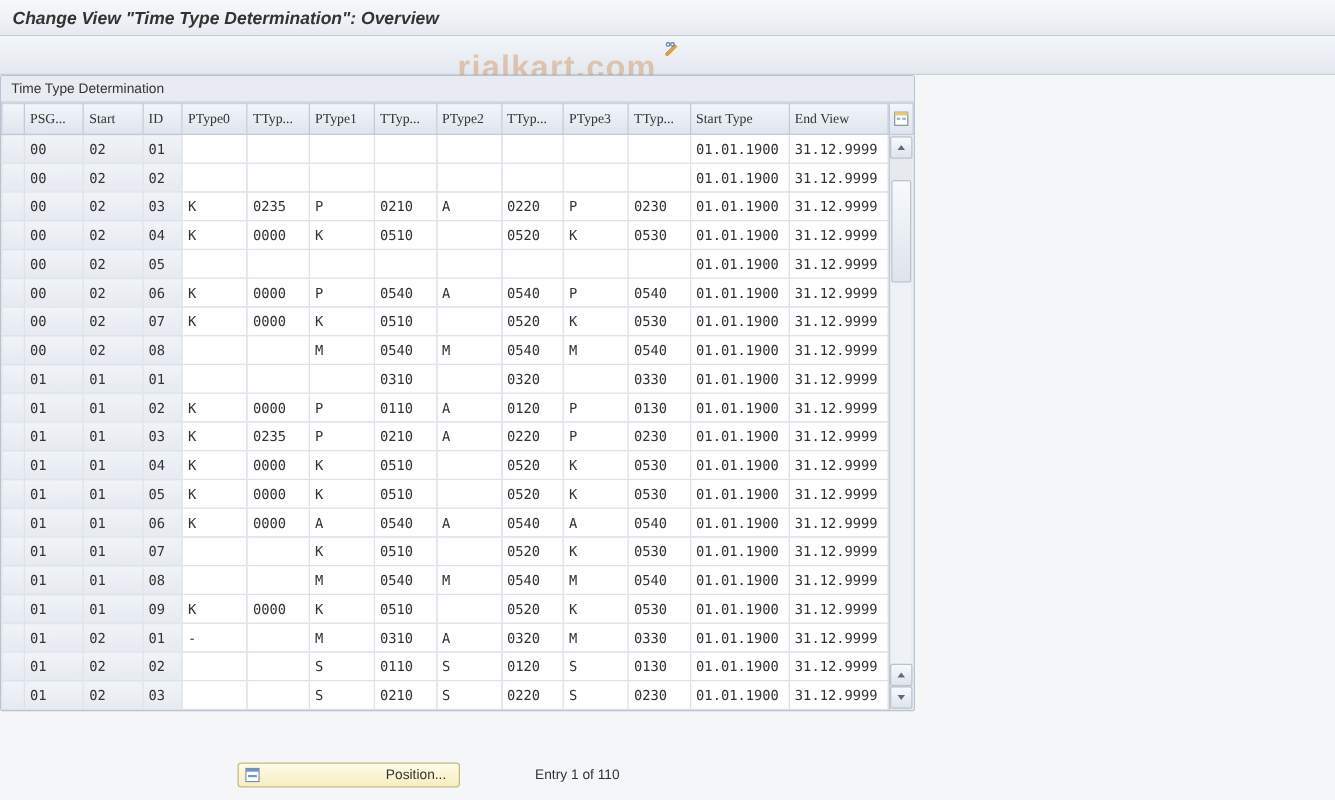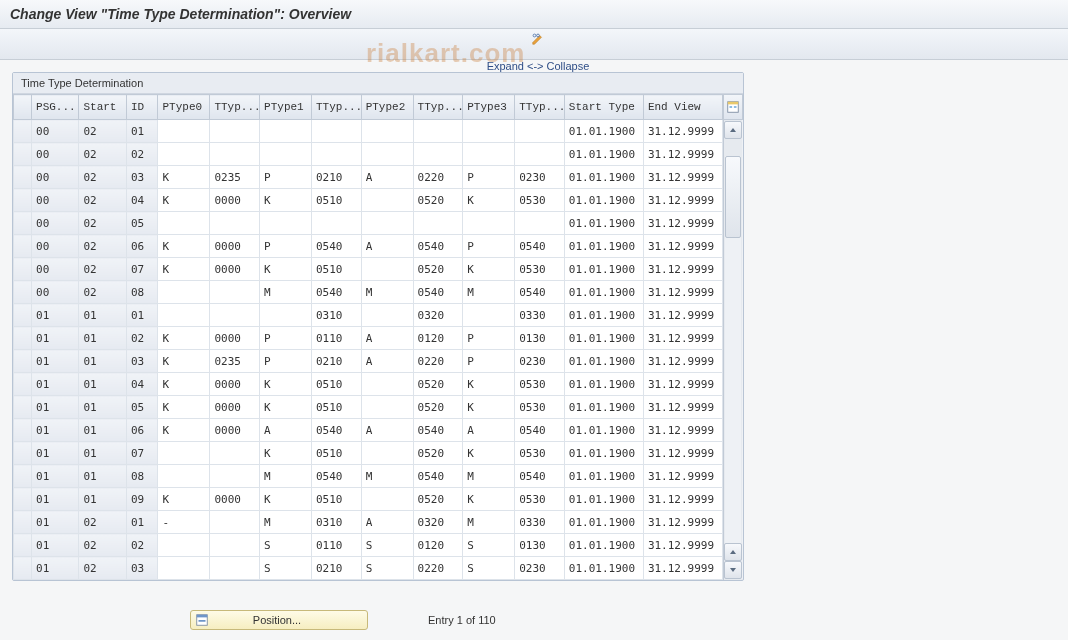--- a/index.html
+++ b/index.html
@@ -69,21 +69,21 @@
     left: 366px;
     font-size: 26px;
     color: rgba(200,120,50,0.35);
     font-weight: bold;
     letter-spacing: 1px;
     pointer-events: none;
     z-index: 0;
   }
 
   .content {
-    padding: 12px;
+    padding: 0;
     position: relative;
     z-index: 1;
   }
 
   .panel {
     width: 730px;
     border: 1px solid #b8c4d4;
     background: #eef1f5;
     border-radius: 2px;
   }
@@ -108,21 +108,21 @@
   table.grid th {
     background: linear-gradient(#f2f5f9, #dfe5ee);
     border: 1px solid #c1cad6;
     font-weight: normal;
     text-align: left;
     padding: 3px 4px;
     height: 18px;
     white-space: nowrap;
     overflow: hidden;
     color: #333;
-    font-family: Liberation Mono, monospace;
+    font-family: Liberation Serif, serif;
   }
 
   table.grid td {
     border: 1px solid #dde3ea;
     padding: 2px 4px;
     height: 18px;
     white-space: nowrap;
     overflow: hidden;
     background: #fff;
   }
@@ -196,21 +196,21 @@
     align-items: center;
     gap: 10px;
     background: linear-gradient(#fefbe7, #f6eec1);
     border: 1px solid #c7b97a;
     border-radius: 3px;
     padding: 3px 10px 3px 6px;
     min-width: 160px;
     cursor: pointer;
     color: #333;
     font-size: 11px;
-    justify-content: center;
+    justify-content: flex-end;
     position: relative;
   }
   .pos-btn .pos-icon {
     position:absolute;
     left:4px;
     width:14px;height:14px;
     display:flex;align-items:center;justify-content:center;
   }
 
   .entry-text {

